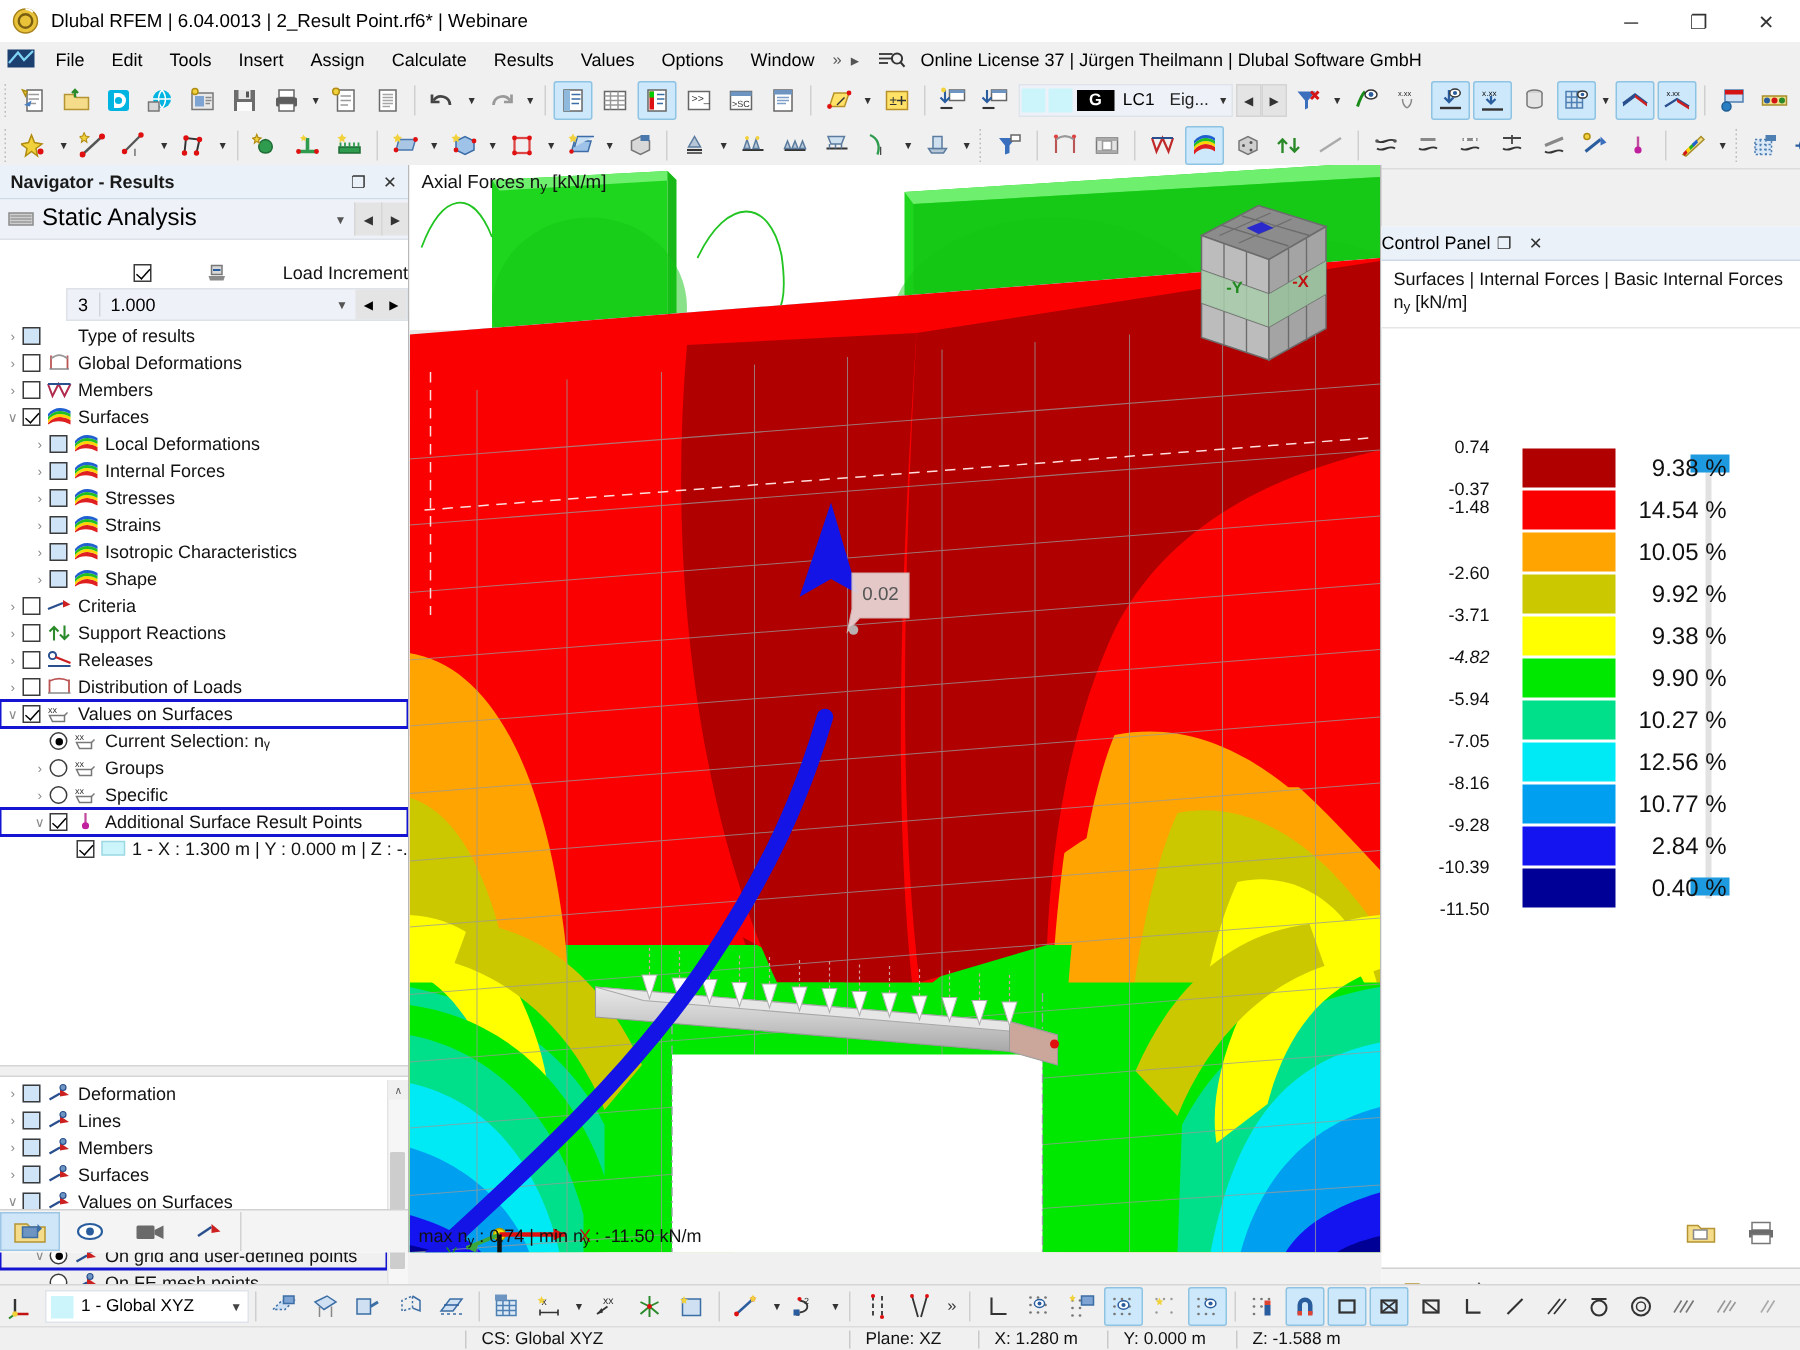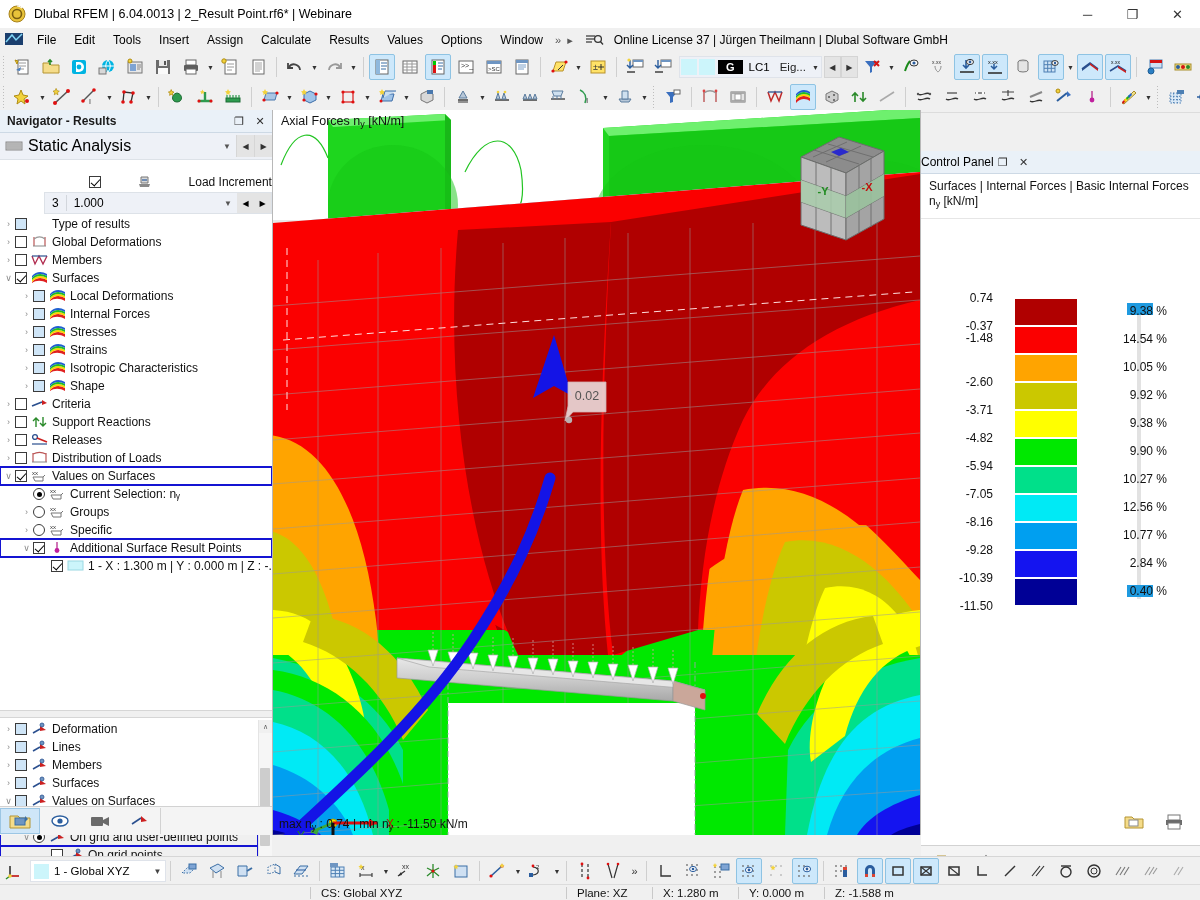--- a/index.html
+++ b/index.html
@@ -106,21 +106,21 @@
   .vpsub{font-size:9px;vertical-align:-2px;}
 
   
   .ctrlpanel{position:absolute;left:921px;top:110px;width:279px;height:725px;background:#fff;margin-top:41px;}
   .cphdr{height:22px;background:#eaf1f8;display:flex;align-items:center;border-bottom:1px solid #cdd9e5;}
   .cpsub{padding:5px 8px 6px 8px;font-size:12px;line-height:15px;color:#111;background:#fff;
     border-bottom:1px solid #e6e6e6;}
   .legend{position:relative;margin-top:10px;height:300px;}
   .legval{position:absolute;width:72px;text-align:right;font-size:12px;color:#111;}
   .legswatch{position:absolute;left:94px;width:62px;}
-  .legpct{position:absolute;left:176px;width:70px;text-align:right;font-size:12px;color:#111;}
+  .legpct{position:absolute;left:160px;width:70px;text-align:right;font-size:16px;color:#111;}
   .sliderline{position:absolute;left:216px;top:0;width:4px;background:#e2e2e2;}
   .sliderknob{position:absolute;left:206px;width:26px;height:12px;background:#1e9ae0;}
   .cpfoot{position:absolute;left:0;bottom:0;width:279px;height:30px;background:#f4f4f4;
     border-top:1px solid #d2d2d2;display:flex;align-items:center;}
   .cfbtn{width:32px;height:26px;margin:0 3px;display:flex;align-items:center;justify-content:center;
     border:1px solid transparent;border-radius:2px;position:relative;}
 
   
   .bottombar{position:absolute;left:0;top:856px;width:1200px;height:28px;background:#f0f0f0;
     display:flex;align-items:center;border-top:1px solid #d6d6d6;}
@@ -1090,32 +1090,20 @@
           <span class="rad sel"></span>
           <span class="ticon">
             <svg width="17" height="13" viewBox="0 0 17 13">
               <path d="M2 11 L9 7" stroke="#2a4f8e" stroke-width="1.5"></path>
               <path d="M9 4 L15 8 L9 9z" fill="#cc2020"></path>
               <circle cx="11" cy="3" r="2" fill="#6e95c2" stroke="#2a4f8e" stroke-width="0.8"></circle>
             </svg>
           </span>
           <span class="tlbl">On grid and user-defined points</span>
         </div>
-        <div class="trow hl" style="padding-left: 38px;">
-          <span class="exp"></span>
-          <span class="cbx"></span>
-          <span class="ticon">
-            <svg width="17" height="13" viewBox="0 0 17 13">
-              <path d="M2 11 L9 7" stroke="#2a4f8e" stroke-width="1.5"></path>
-              <path d="M9 4 L15 8 L9 9z" fill="#cc2020"></path>
-              <circle cx="11" cy="3" r="2" fill="#6e95c2" stroke="#2a4f8e" stroke-width="0.8"></circle>
-            </svg>
-          </span>
-          <span class="tlbl">On grid points</span>
-        </div>
         <div class="trow" style="padding-left: 20px;">
           <span class="exp"></span>
           <span class="rad"></span>
           <span class="ticon">
             <svg width="17" height="13" viewBox="0 0 17 13">
               <path d="M2 11 L9 7" stroke="#2a4f8e" stroke-width="1.5"></path>
               <path d="M9 4 L15 8 L9 9z" fill="#cc2020"></path>
               <circle cx="11" cy="3" r="2" fill="#6e95c2" stroke="#2a4f8e" stroke-width="0.8"></circle>
             </svg>
           </span>
@@ -1476,21 +1464,21 @@
         <div class="legpct" style="top: 299px;">10.77 %</div>
         <div class="legswatch" style="top: 322px; height: 26px; position: absolute; background: rgb(20, 20, 240);"></div>
         <div class="legpct" style="top: 327px;">2.84 %</div>
         <div class="legswatch" style="top: 350px; height: 26px; position: absolute; background: rgb(0, 0, 150);"></div>
         <div class="legpct" style="top: 355px;">0.40 %</div>
         <div class="legval" style="top: 62px;">0.74</div>
         <div class="legval" style="top: 90px;">-0.37</div>
         <div class="legval" style="top: 102px;">-1.48</div>
         <div class="legval" style="top: 146px;">-2.60</div>
         <div class="legval" style="top: 174px;">-3.71</div>
-        <div class="legval" style="top: 202px;">-4.82</div>
+        <div class="legval" style="top: 202px; font-style: italic;">-4.82</div>
         <div class="legval" style="top: 230px;">-5.94</div>
         <div class="legval" style="top: 258px;">-7.05</div>
         <div class="legval" style="top: 286px;">-8.16</div>
         <div class="legval" style="top: 314px;">-9.28</div>
         <div class="legval" style="top: 342px; text-align: right;">-10.39</div>
         <div class="legval" style="top: 370px;">-11.50</div>
       </div>
 
     <div class="cpfoot">
       <div class="cfbtn" style="margin-left:8px;">

